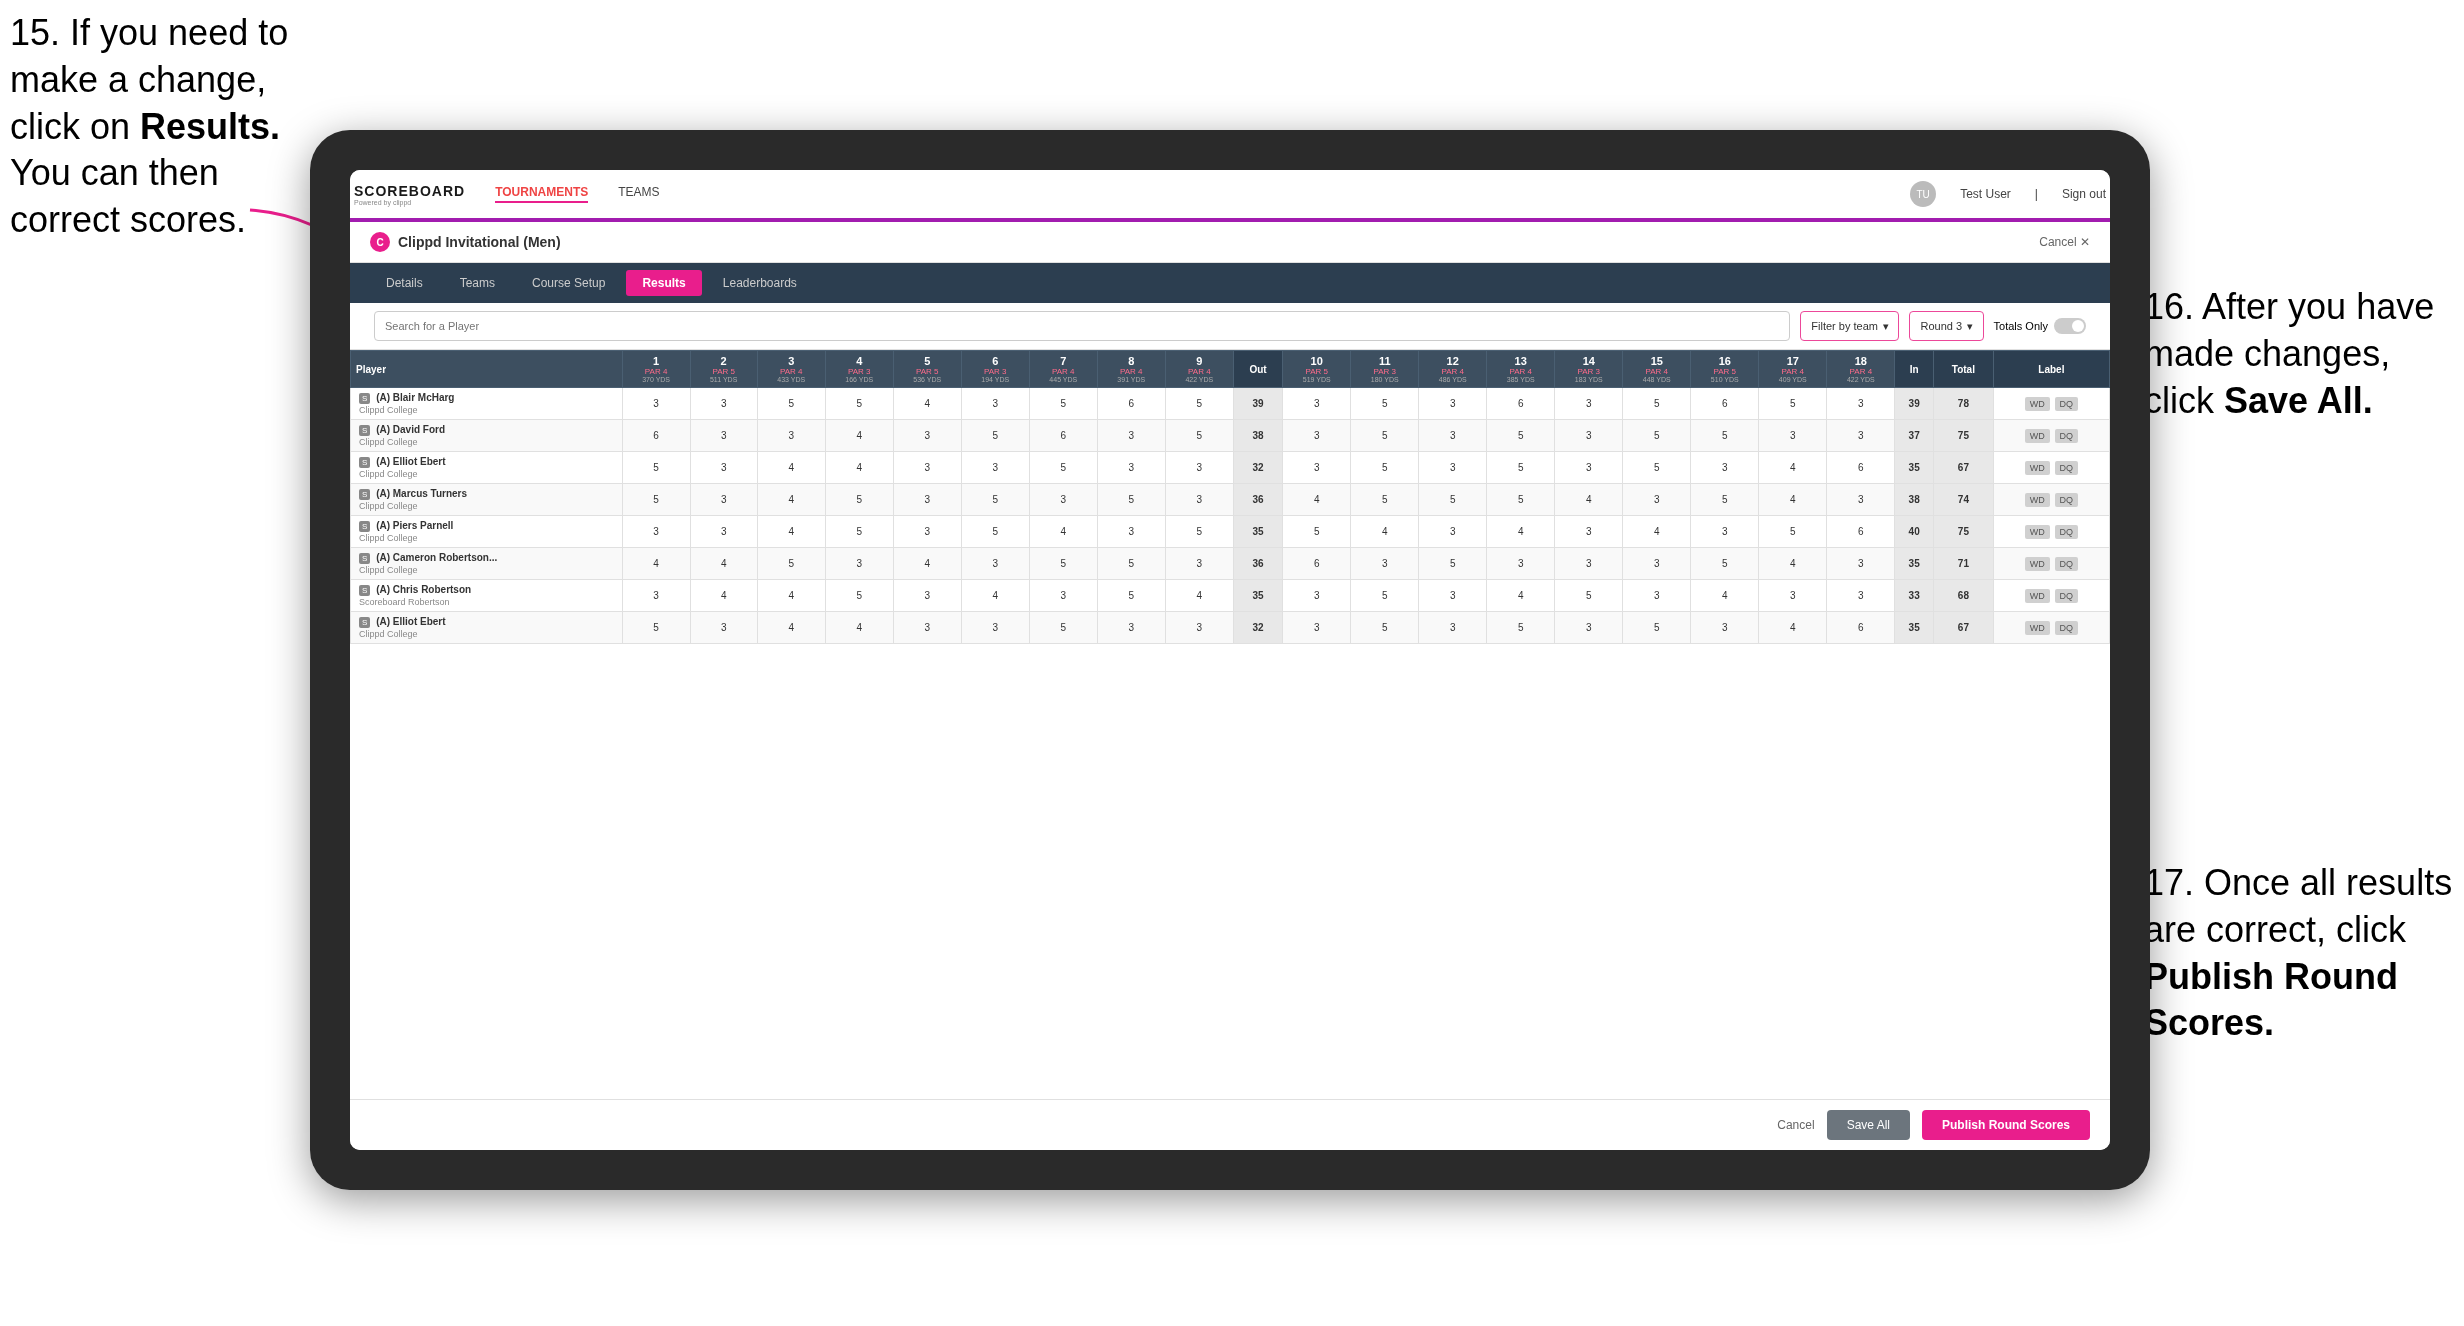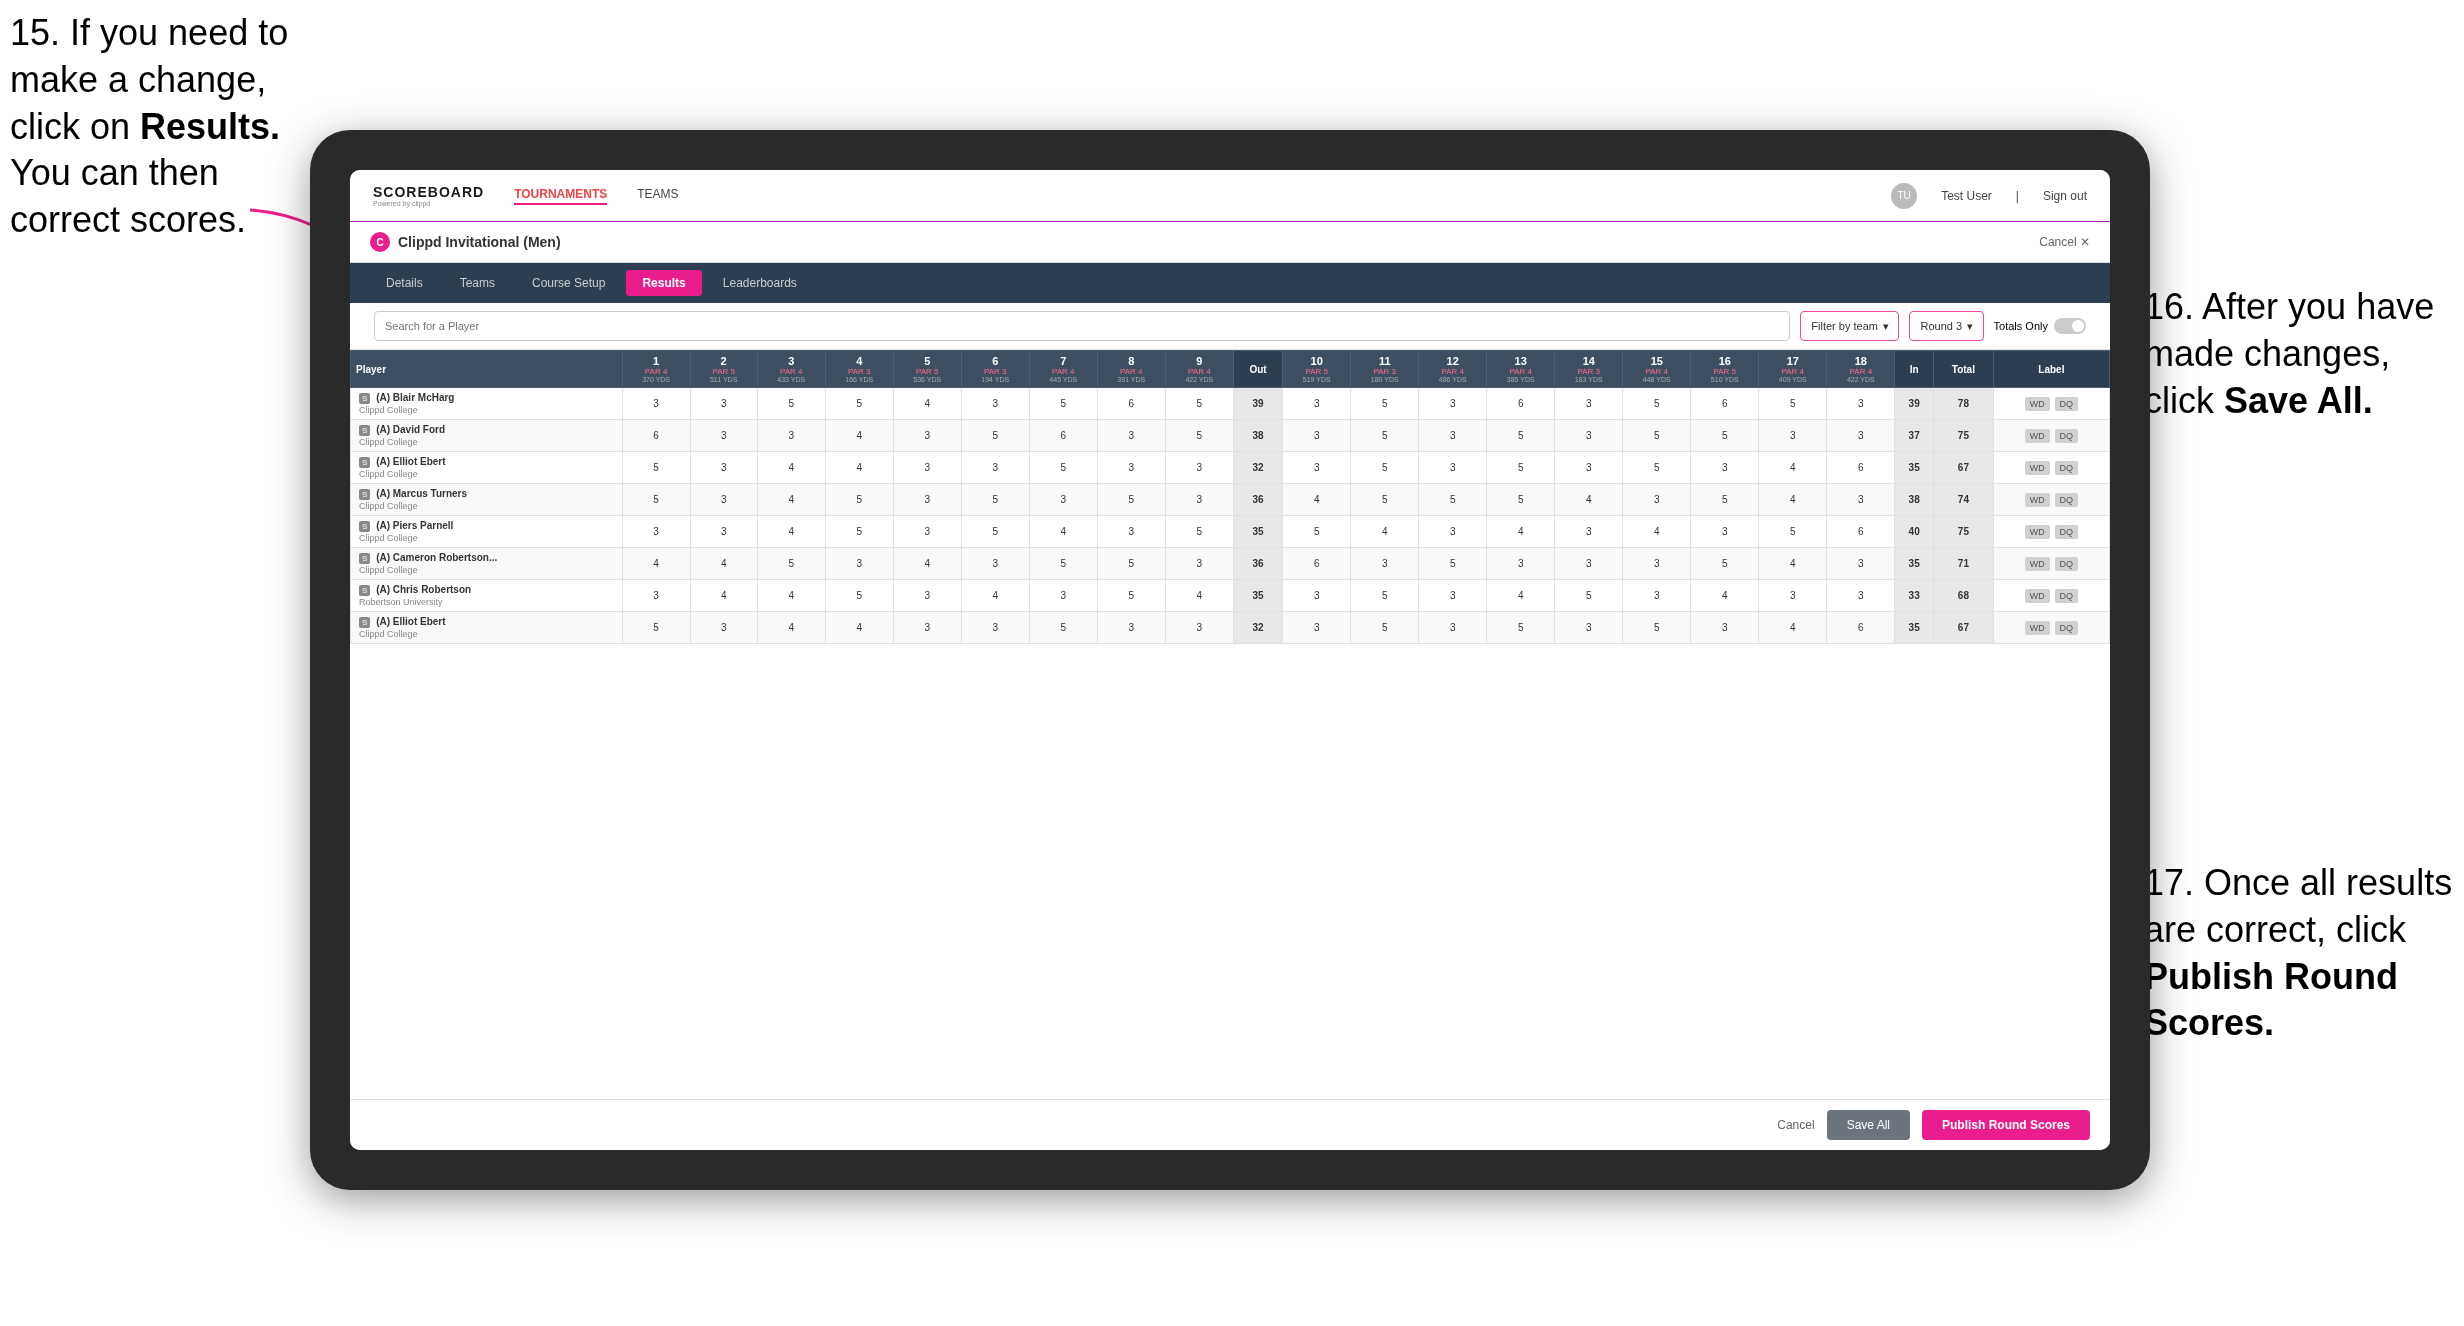--- a/index.html
+++ b/index.html
@@ -77,22 +77,22 @@
       display: flex;
       flex-direction: column;
     }
 
     
     .top-nav {
       background: #ffffff;
       height: 52px;
       display: flex;
       align-items: center;
-      padding: 0 23px;
-      border-bottom: 1px solid #a21caf;
+      padding: 0 4px;
+      border-bottom: 4px solid #a21caf;
       flex-shrink: 0;
     }
     .logo-area {
       display: flex;
       flex-direction: column;
       margin-right: 30px;
     }
     .logo-text {
       font-size: 14px;
       font-weight: 900;
@@ -773,21 +773,21 @@
               <td class="score-out-in-total">71</td>
               <td>
       <span class="label-btn wd">WD</span>
       <span class="label-btn dq">DQ</span>
     </td>
             </tr>
             <tr>
               <td class="player-cell">
       <span class="player-badge">S</span>
       <span class="player-name">(A) Chris Robertson</span><br>
-      <span class="player-team">Robertson University</span>
+      <span class="player-team">Scoreboard Robertson</span>
     </td>
               <td>3</td>
               <td>4</td>
               <td>4</td>
               <td>5</td>
               <td>3</td>
               <td>4</td>
               <td>3</td>
               <td>5</td>
               <td>4</td>

